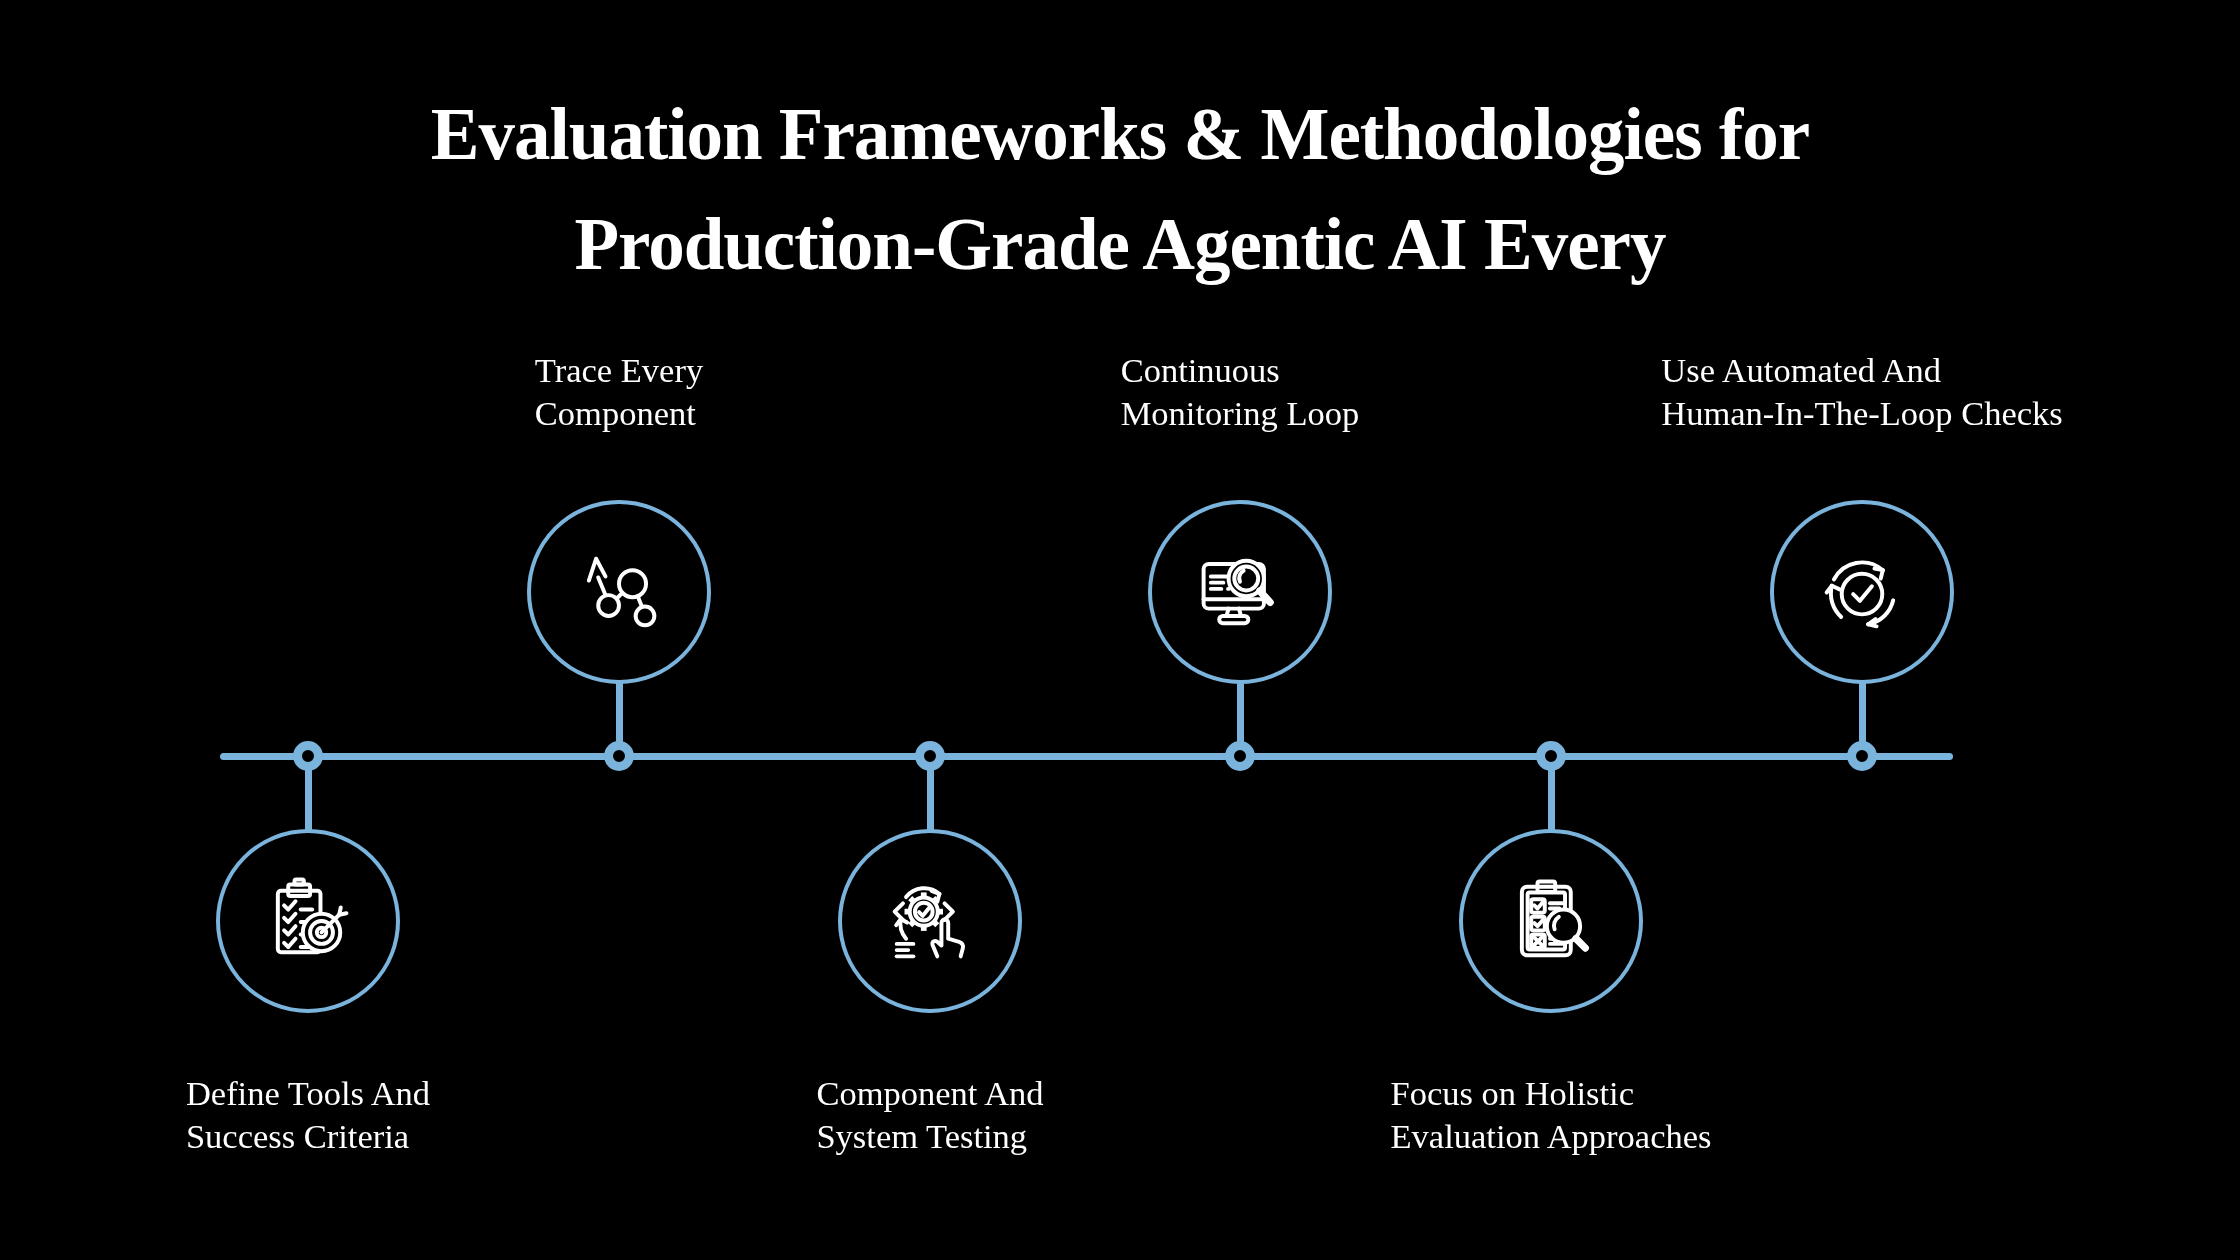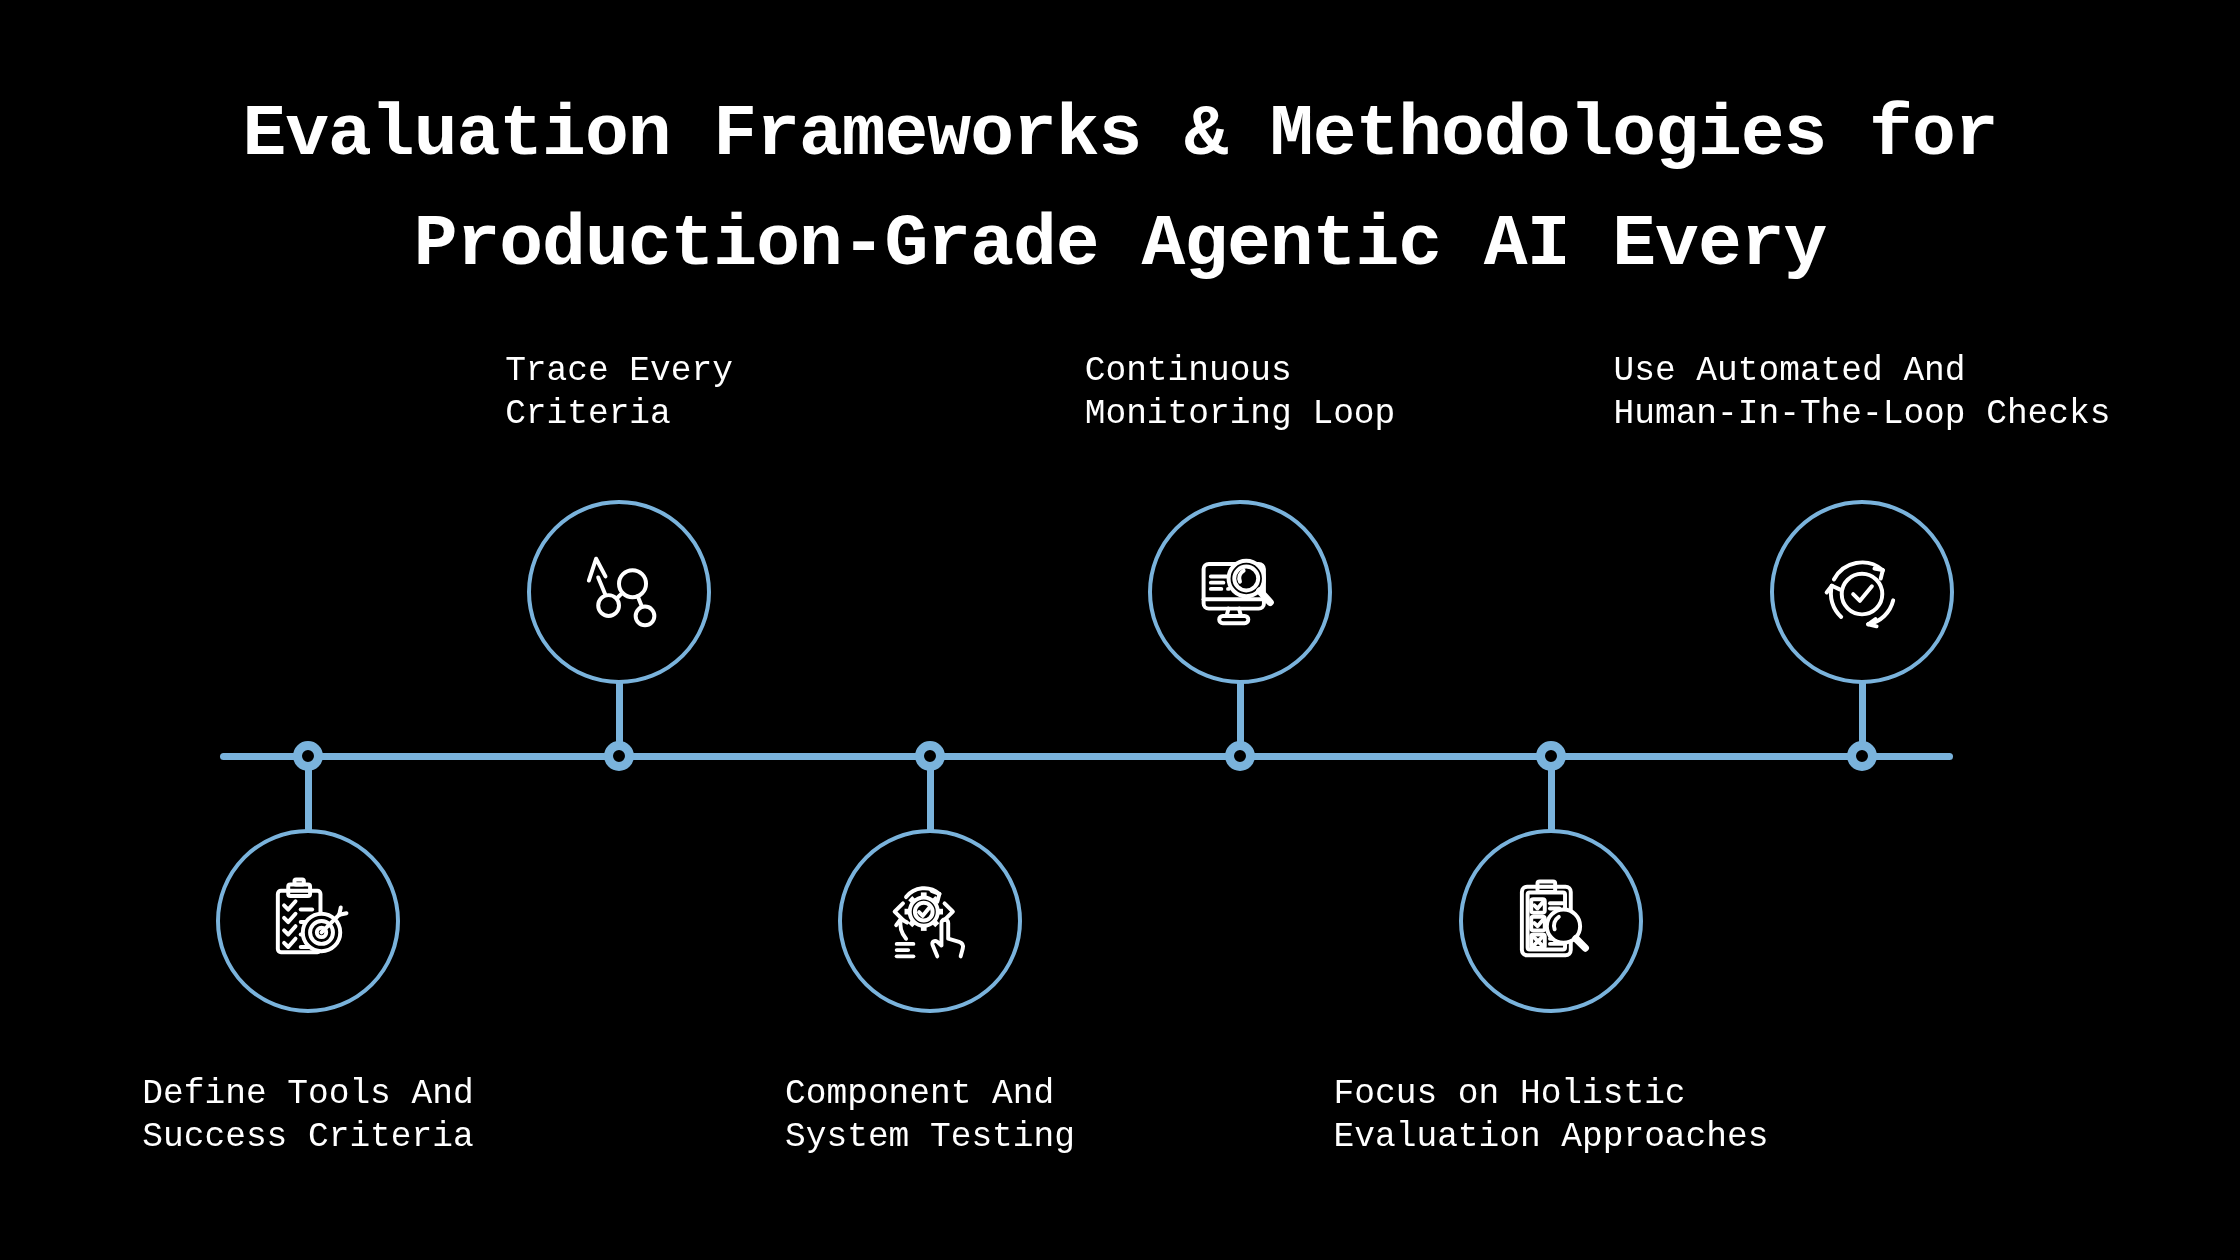--- a/index.html
+++ b/index.html
@@ -3,21 +3,21 @@
 <meta charset="utf-8">
 <style>
   :root{
     --accent:#7AB3DC;
     --bg:#000000;
     --text:#FFFFFF;
   }
   html,body{margin:0;padding:0;background:var(--bg);}
   .stage{
     position:relative;width:2240px;height:1260px;background:var(--bg);
-    overflow:hidden;font-family:Liberation Mono, monospace;
+    overflow:hidden;font-family:Liberation Serif, serif;
   }
   .title{
     position:absolute;top:80px;left:0;right:0;text-align:center;
     color:var(--text);font-size:73px;font-weight:700;line-height:110px;
     letter-spacing:-1px;
   }
   .tl-line{
     position:absolute;top:753px;left:220px;width:1733px;height:7px;
     background:var(--accent);border-radius:4px;z-index:1;
   }
@@ -99,21 +99,21 @@
         <circle cx="63" cy="42" r="13"></circle>
         <circle cx="75" cy="73" r="9"></circle>
         <path d="M48 56 L53 51"></path>
         <path d="M68 54 L72 64"></path>
         <path d="M37 53 L30 36"></path>
         <path d="M21 39 L28 18 L37 35"></path>
       </svg>
     </div>
     <div class="label above" style="left:619px">
       <div>Trace Every</div>
-      <div>Criteria</div>
+      <div>Component</div>
     </div>
   </div>
 
   <div>
     <div class="stem below" style="left:926.5px"></div>
     <div class="dot" style="left:915px"></div>
     <div class="circle below" style="left:838px">
       <svg class="icon" viewBox="0 0 100 100">
         <path d="M27 27 A 22 22 0 0 1 59 24"></path>
         <path d="M59 24 l-7.5 -3"></path>

